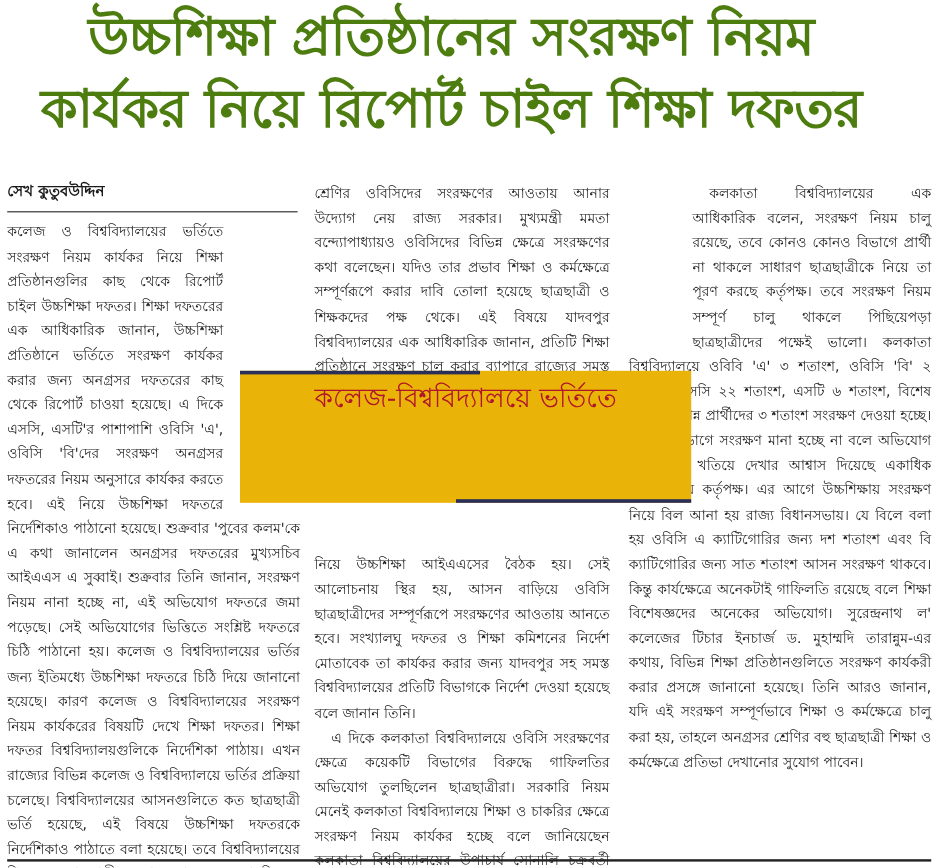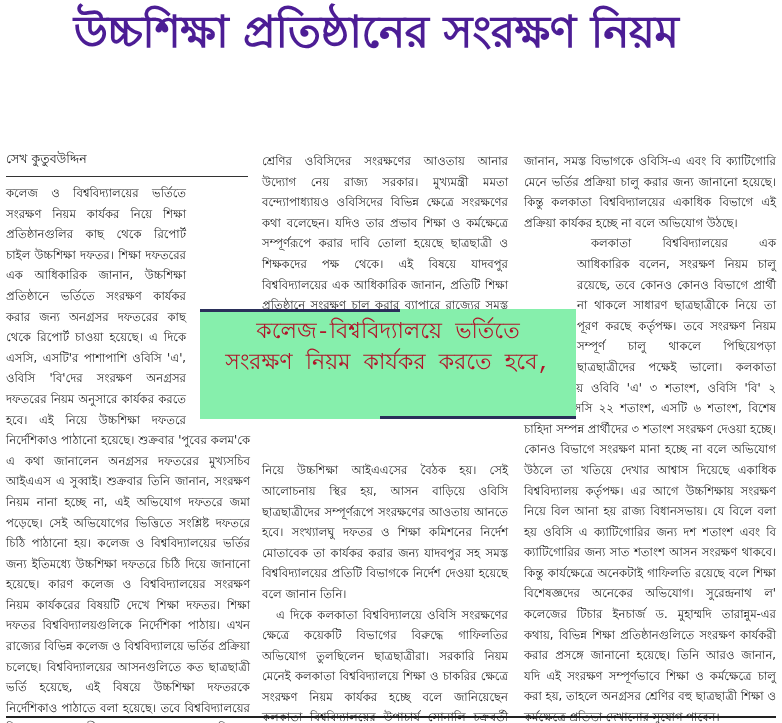--- a/index.html
+++ b/index.html
@@ -3,87 +3,86 @@
 <meta charset="utf-8">
 <style>
   html, body { margin: 0; padding: 0; }
   body {
     width: 782px; height: 723px; overflow: hidden;
     background: #ffffff; position: relative;
     font-family: "DejaVu Sans", sans-serif; color: #1a1a1a;
   }
   .headline {
     position: absolute; left: 0; top: 2px; width: 752px;
-    text-align: center; font-weight: bold; color: #4c1d95;
+    text-align: center; font-weight: bold; color: #4d7c0f;
     font-size: 44px; line-height: 60px; letter-spacing: -0.5px;
     margin: 0;
   }
   .headline span { display: block; white-space: nowrap; }
   .byline {
     position: absolute; left: 6px; top: 150px; width: 242px;
     font-size: 12.5px; padding-bottom: 6px;
     border-bottom: 1px solid #333;
+    font-weight: bold;
   }
   .col {
     position: absolute; font-size: 11.6px; line-height: 20.6px;
     text-align: justify; color: #222;
   }
   .col p { margin: 0; }
   .col p.indent { text-indent: 14px; }
   .col-left { left: 6px; top: 183px; width: 244px; }
   .col-mid { left: 262px; top: 151px; width: 246px; }
   .col-right { left: 524px; top: 151px; width: 252px; }
   .wrap-left { float: right; width: 64px; height: 118px; }
   .wrap-right { float: left; width: 53px; height: 118px; }
   .pullquote {
     position: absolute; left: 200px; top: 309px; width: 376px; height: 110px;
-    background: #86efac;
-    font-family: Liberation Mono, monospace;
+    background: #eab308;
   }
   .pq-rule-top { position: absolute; left: 0; top: 0; width: 200px; height: 3px; background: #2a2f5a; }
   .pq-rule-bottom { position: absolute; right: 0; bottom: 0; width: 196px; height: 3px; background: #2a2f5a; }
   .pq-text {
     position: absolute; left: 0; top: 8px; width: 376px; text-align: center;
     color: #b0152a; font-size: 22px; line-height: 31px; font-weight: normal;
   }
   .pq-text span { display: block; white-space: nowrap; }
   .bottom-rule {
     position: absolute; left: 6px; top: 716px; width: 770px; height: 2px; background: #222;
   }
 </style>
 </head>
 <body>
 
 <h1 class="headline">
   <span>উচ্চশিক্ষা প্রতিষ্ঠানের সংরক্ষণ নিয়ম</span>
+  <span>কার্যকর নিয়ে রিপোর্ট চাইল শিক্ষা দফতর</span>
 </h1>
 
 <div class="byline">সেখ কুতুবউদ্দিন</div>
 
 <div class="col col-left">
   <div class="wrap-left" style="margin-top:126px;"></div>
   <p>কলেজ ও বিশ্ববিদ্যালয়ের ভর্তিতে সংরক্ষণ নিয়ম কার্যকর নিয়ে শিক্ষা প্রতিষ্ঠানগুলির কাছ থেকে রিপোর্ট চাইল উচ্চশিক্ষা দফতর। শিক্ষা দফতরের এক আধিকারিক জানান, উচ্চশিক্ষা প্রতিষ্ঠানে ভর্তিতে সংরক্ষণ কার্যকর করার জন্য অনগ্রসর দফতরের কাছ থেকে রিপোর্ট চাওয়া হয়েছে। এ দিকে এসসি, এসটি'র পাশাপাশি ওবিসি 'এ', ওবিসি 'বি'দের সংরক্ষণ অনগ্রসর দফতরের নিয়ম অনুসারে কার্যকর করতে হবে। এই নিয়ে উচ্চশিক্ষা দফতরে নির্দেশিকাও পাঠানো হয়েছে। শুক্রবার 'পুবের কলম'কে এ কথা জানালেন অনগ্রসর দফতরের মুখ্যসচিব আইএএস এ সুব্বাই। শুক্রবার তিনি জানান, সংরক্ষণ নিয়ম নানা হচ্ছে না, এই অভিযোগ দফতরে জমা পড়েছে। সেই অভিযোগের ভিত্তিতে সংশ্লিষ্ট দফতরে চিঠি পাঠানো হয়। কলেজ ও বিশ্ববিদ্যালয়ের ভর্তির জন্য ইতিমধ্যে উচ্চশিক্ষা দফতরে চিঠি দিয়ে জানানো হয়েছে। কারণ কলেজ ও বিশ্ববিদ্যালয়ের সংরক্ষণ নিয়ম কার্যকরের বিষয়টি দেখে শিক্ষা দফতর। শিক্ষা দফতর বিশ্ববিদ্যালয়গুলিকে নির্দেশিকা পাঠায়। এখন রাজ্যের বিভিন্ন কলেজ ও বিশ্ববিদ্যালয়ে ভর্তির প্রক্রিয়া চলেছে। বিশ্ববিদ্যালয়ের আসনগুলিতে কত ছাত্রছাত্রী ভর্তি হয়েছে, এই বিষয়ে উচ্চশিক্ষা দফতরকে নির্দেশিকাও পাঠাতে বলা হয়েছে। তবে বিশ্ববিদ্যালয়ের শিক্ষক ও ছাত্রছাত্রীদের পক্ষ থেকে সংরক্ষণ নিয়মও সম্পূর্ণ রূপে কার্যকর করার দাবি উঠেছে পড়ুয়াদের।</p>
 
 </div>
 
 <div class="col col-mid">
   <p>শ্রেণির ওবিসিদের সংরক্ষণের আওতায় আনার উদ্যোগ নেয় রাজ্য সরকার। মুখ্যমন্ত্রী মমতা বন্দ্যোপাধ্যায়ও ওবিসিদের বিভিন্ন ক্ষেত্রে সংরক্ষণের কথা বলেছেন। যদিও তার প্রভাব শিক্ষা ও কর্মক্ষেত্রে সম্পূর্ণরূপে করার দাবি তোলা হয়েছে ছাত্রছাত্রী ও শিক্ষকদের পক্ষ থেকে। এই বিষয়ে যাদবপুর বিশ্ববিদ্যালয়ের এক আধিকারিক জানান, প্রতিটি শিক্ষা প্রতিষ্ঠানে সংরক্ষণ চালু করার ব্যাপারে রাজ্যের সমস্ত বিশ্ববিদ্যালয়ের আধিকারিকদের</p>
   <div style="height:124px;"></div>
   <p>নিয়ে উচ্চশিক্ষা আইএএসের বৈঠক হয়। সেই আলোচনায় স্থির হয়, আসন বাড়িয়ে ওবিসি ছাত্রছাত্রীদের সম্পূর্ণরূপে সংরক্ষণের আওতায় আনতে হবে। সংখ্যালঘু দফতর ও শিক্ষা কমিশনের নির্দেশ মোতাবেক তা কার্যকর করার জন্য যাদবপুর সহ সমস্ত বিশ্ববিদ্যালয়ের প্রতিটি বিভাগকে নির্দেশ দেওয়া হয়েছে বলে জানান তিনি।</p>
   <p class="indent">এ দিকে কলকাতা বিশ্ববিদ্যালয়ে ওবিসি সংরক্ষণের ক্ষেত্রে কয়েকটি বিভাগের বিরুদ্ধে গাফিলতির অভিযোগ তুলছিলেন ছাত্রছাত্রীরা। সরকারি নিয়ম মেনেই কলকাতা বিশ্ববিদ্যালয়ে শিক্ষা ও চাকরির ক্ষেত্রে সংরক্ষণ নিয়ম কার্যকর হচ্ছে বলে জানিয়েছেন কলকাতা বিশ্ববিদ্যালয়ের উপাচার্য সোনালি চক্রবর্তী বন্দ্যোপাধ্যায়। এমএ, পিএইচডি-সহ একাধিক বিষয়ে সংখ্যালঘু সংরক্ষণ নিয়ম চালু হয়েছে। উপাচার্য আরও</p>
 </div>
 
 <div class="col col-right">
-  <p>জানান, সমস্ত বিভাগকে ওবিসি-এ এবং বি ক্যাটিগোরি মেনে ভর্তির প্রক্রিয়া চালু করার জন্য জানানো হয়েছে। কিন্তু কলকাতা বিশ্ববিদ্যালয়ের একাধিক বিভাগে এই প্রক্রিয়া কার্যকর হচ্ছে না বলে অভিযোগ উঠছে।</p>
   <div class="wrap-right" style="margin-top:20px;"></div>
   <p class="indent">কলকাতা বিশ্ববিদ্যালয়ের এক আধিকারিক বলেন, সংরক্ষণ নিয়ম চালু রয়েছে, তবে কোনও কোনও বিভাগে প্রার্থী না থাকলে সাধারণ ছাত্রছাত্রীকে নিয়ে তা পূরণ করছে কর্তৃপক্ষ। তবে সংরক্ষণ নিয়ম সম্পূর্ণ চালু থাকলে পিছিয়েপড়া ছাত্রছাত্রীদের পক্ষেই ভালো। কলকাতা বিশ্ববিদ্যালয়ে ওবিবি 'এ' ৩ শতাংশ, ওবিসি 'বি' ২ শতাংশ, এসসি ২২ শতাংশ, এসটি ৬ শতাংশ, বিশেষ চাহিদা সম্পন্ন প্রার্থীদের ৩ শতাংশ সংরক্ষণ দেওয়া হচ্ছে। কোনও বিভাগে সংরক্ষণ মানা হচ্ছে না বলে অভিযোগ উঠলে তা খতিয়ে দেখার আশ্বাস দিয়েছে একাধিক বিশ্ববিদ্যালয় কর্তৃপক্ষ। এর আগে উচ্চশিক্ষায় সংরক্ষণ নিয়ে বিল আনা হয় রাজ্য বিধানসভায়। যে বিলে বলা হয় ওবিসি এ ক্যাটিগোরির জন্য দশ শতাংশ এবং বি ক্যাটিগোরির জন্য সাত শতাংশ আসন সংরক্ষণ থাকবে। কিন্তু কার্যক্ষেত্রে অনেকটাই গাফিলতি রয়েছে বলে শিক্ষা বিশেষজ্ঞদের অনেকের অভিযোগ। সুরেন্দ্রনাথ ল' কলেজের টিচার ইনচার্জ ড. মুহাম্মদি তারান্নুম-এর কথায়, বিভিন্ন শিক্ষা প্রতিষ্ঠানগুলিতে সংরক্ষণ কার্যকরী করার প্রসঙ্গে জানানো হয়েছে। তিনি আরও জানান, যদি এই সংরক্ষণ সম্পূর্ণভাবে শিক্ষা ও কর্মক্ষেত্রে চালু করা হয়, তাহলে অনগ্রসর শ্রেণির বহু ছাত্রছাত্রী শিক্ষা ও কর্মক্ষেত্রে প্রতিভা দেখানোর সুযোগ পাবেন।</p>
 </div>
 
 <div class="pullquote">
   <div class="pq-rule-top"></div>
   <div class="pq-text">
     <span>কলেজ-বিশ্ববিদ্যালয়ে ভর্তিতে</span>
-    <span>সংরক্ষণ নিয়ম কার্যকর করতে হবে,</span>
   </div>
   <div class="pq-rule-bottom"></div>
 </div>
 
 <div class="bottom-rule"></div>
 
 </body></html>

